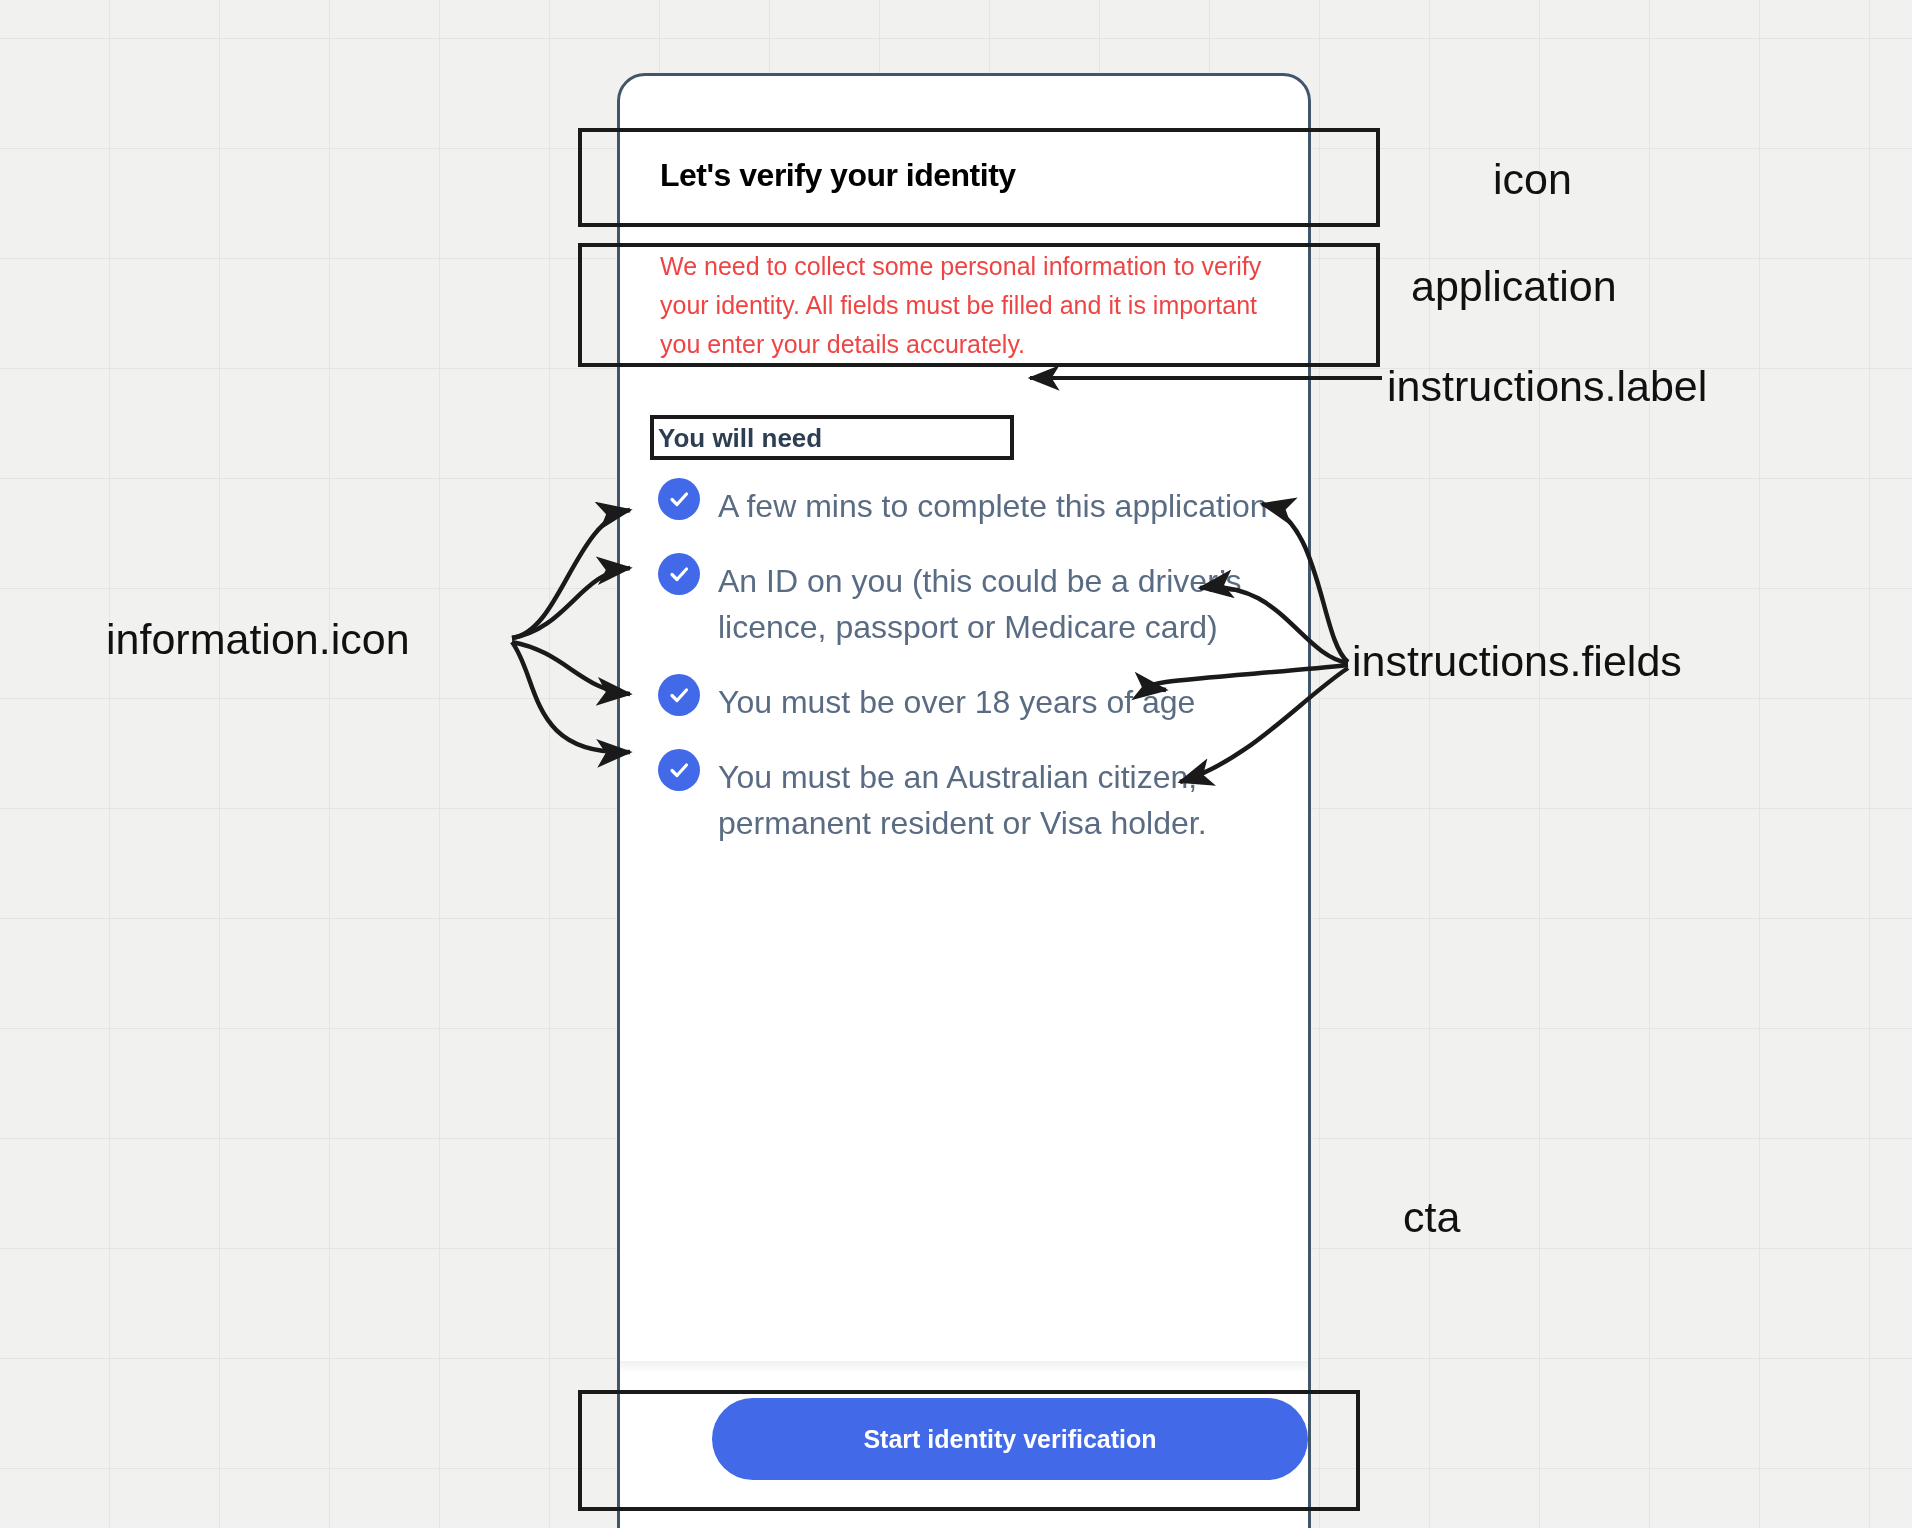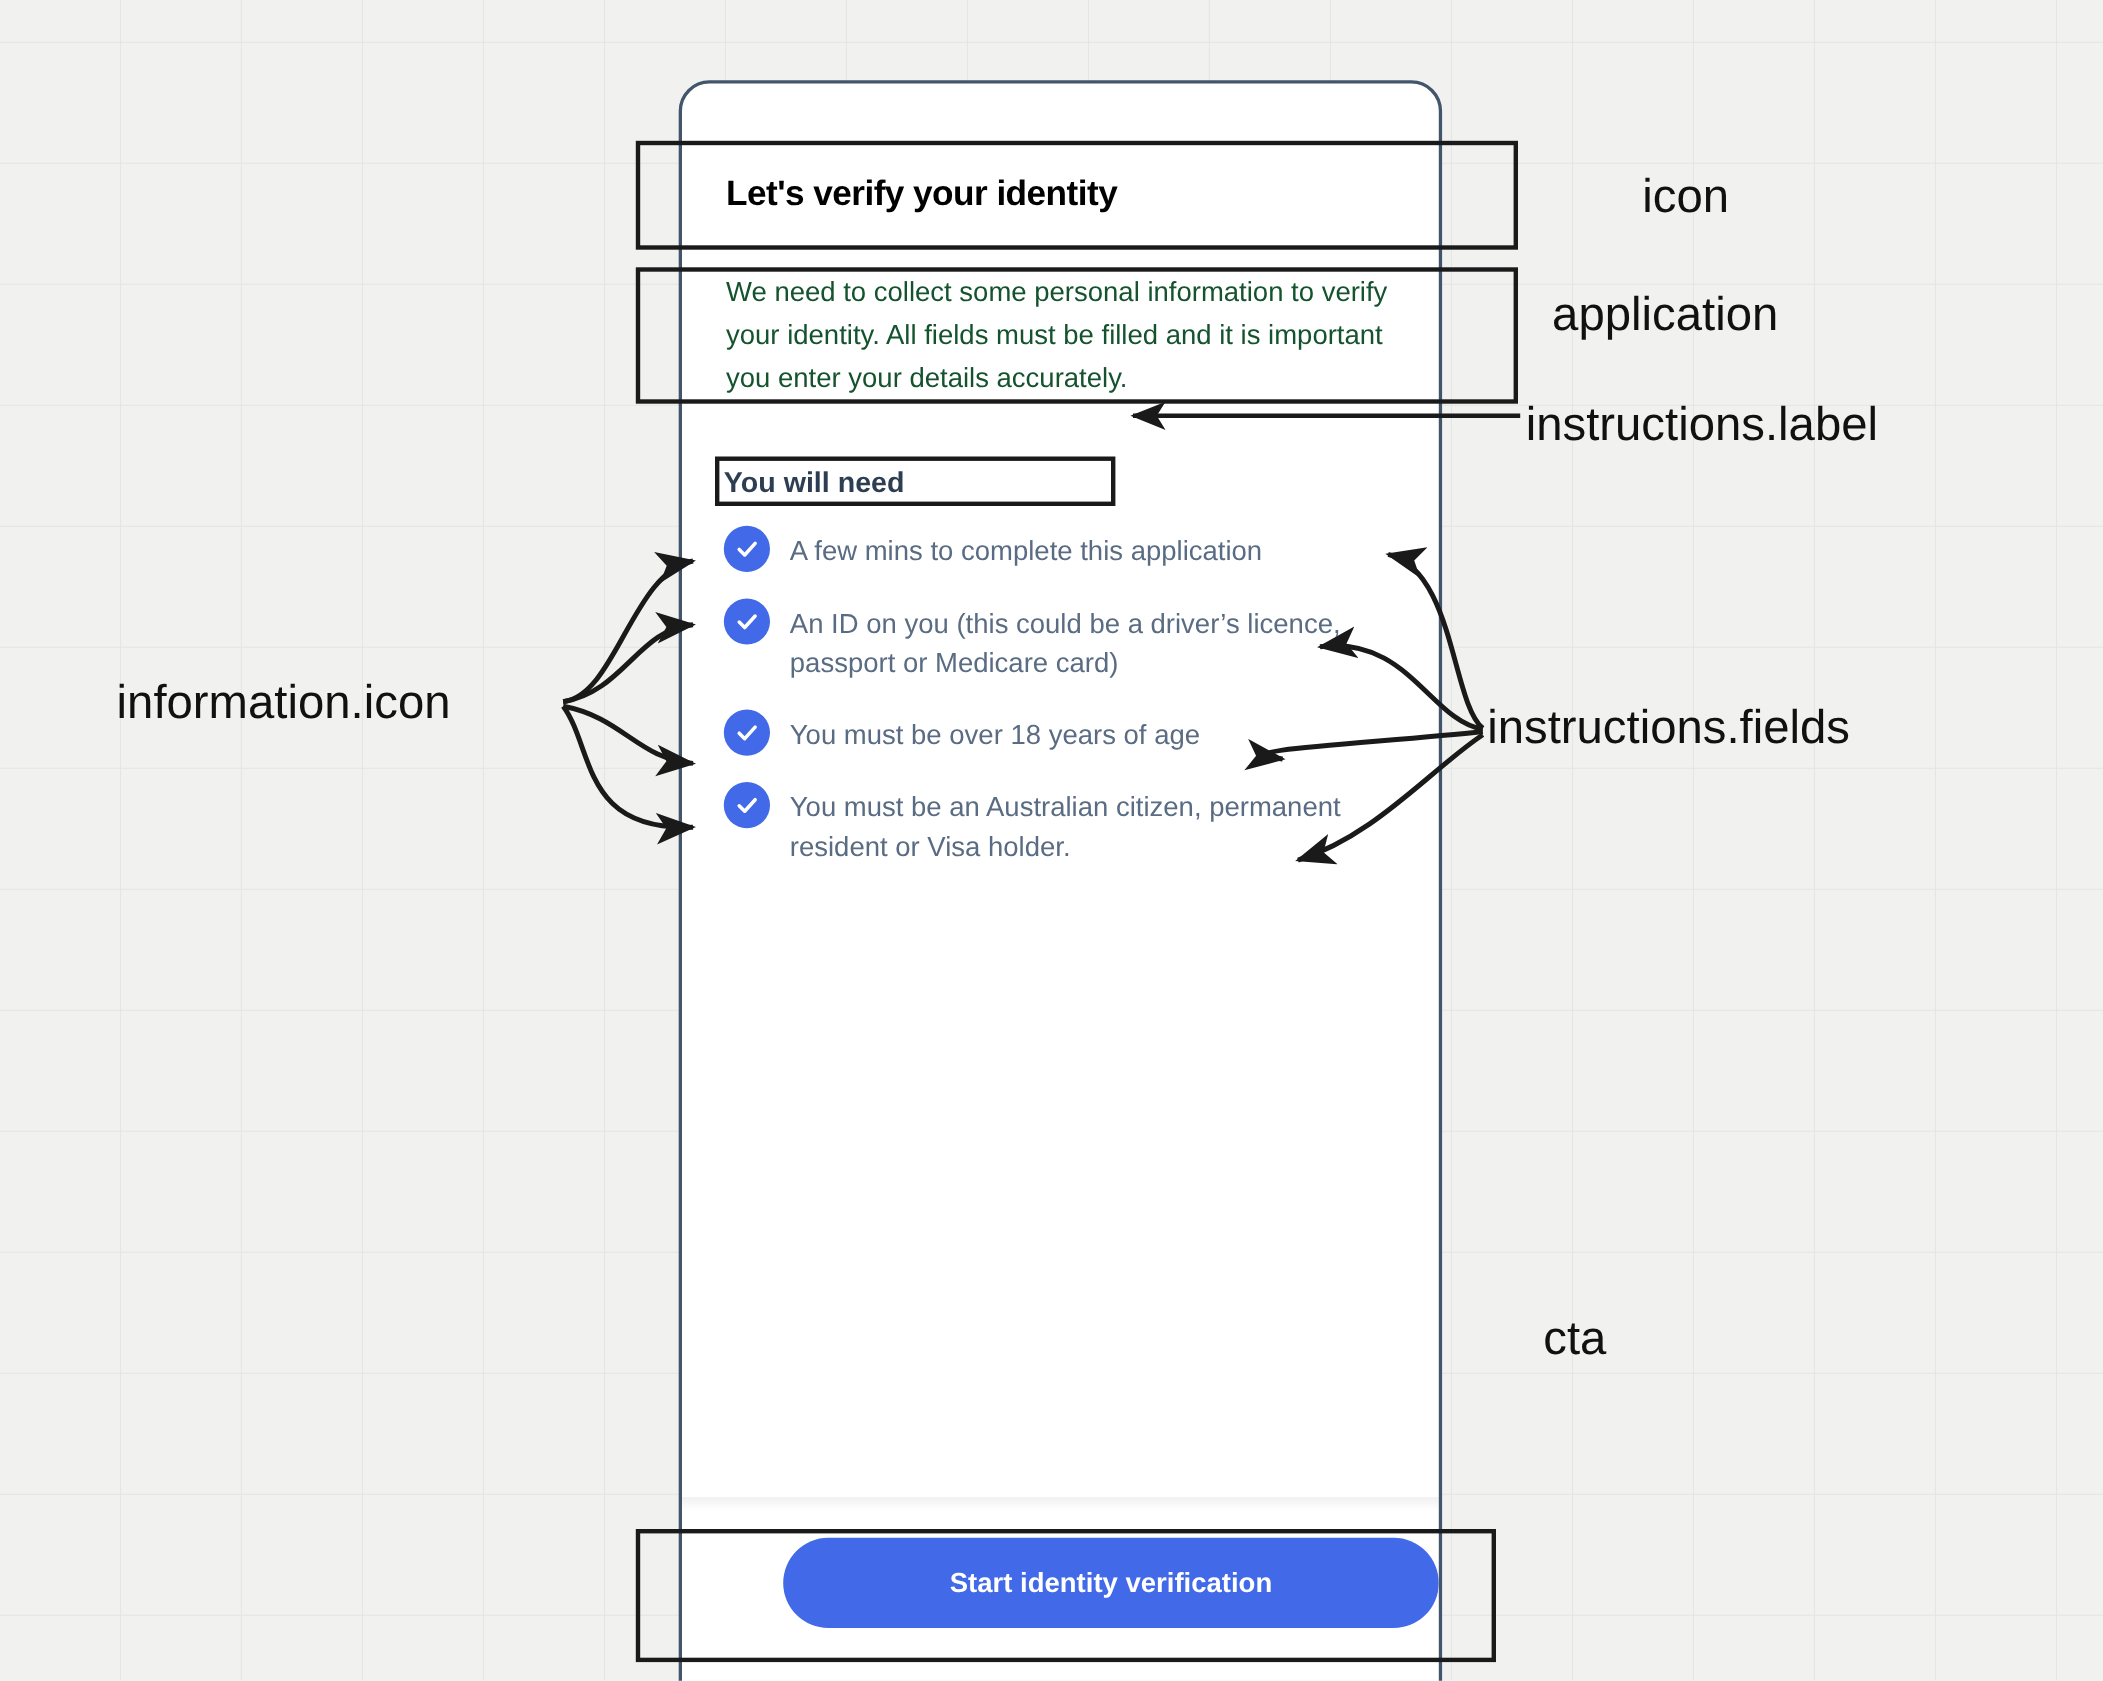--- a/index.html
+++ b/index.html
@@ -35,21 +35,21 @@
   #screen-title{
     position:absolute;left:40px;top:82px;
     width:600px;
     font-size:32px;font-weight:bold;
     color:#000000;letter-spacing:-0.5px;
     line-height:1.1;
   }
   #screen-desc{
     position:absolute;left:40px;top:171px;
     width:612px;
-    font-size:25px;color:#14532d;
+    font-size:25px;color:#ef4444;
     line-height:1.55;
   }
   #need-label{
     position:absolute;left:38px;top:347px;
     font-size:26px;font-weight:bold;color:#2e3e52;
   }
   #need-list{
     position:absolute;left:38px;top:404px;width:610px;
   }
   .need-item{
@@ -58,21 +58,21 @@
   }
   .check-icon{
     flex:0 0 auto;
     width:42px;height:42px;border-radius:50%;
     background:#4169e8;
     display:flex;align-items:center;justify-content:center;
     margin-right:18px;margin-top:-2px;
   }
   .check-icon svg{display:block;}
   .need-text{
-    font-size:25px;color:#5a6c83;line-height:1.44;
+    font-size:32px;color:#5a6c83;line-height:1.44;
     padding-top:3px;
   }
   #scroll-fade{
     position:absolute;left:0;right:0;top:1285px;height:12px;
     background:linear-gradient(to bottom,rgba(0,0,0,0.06),rgba(0,0,0,0));
   }
   #cta-wrap{
     position:absolute;left:0;right:0;top:1322px;
     display:flex;justify-content:flex-end;
   }

